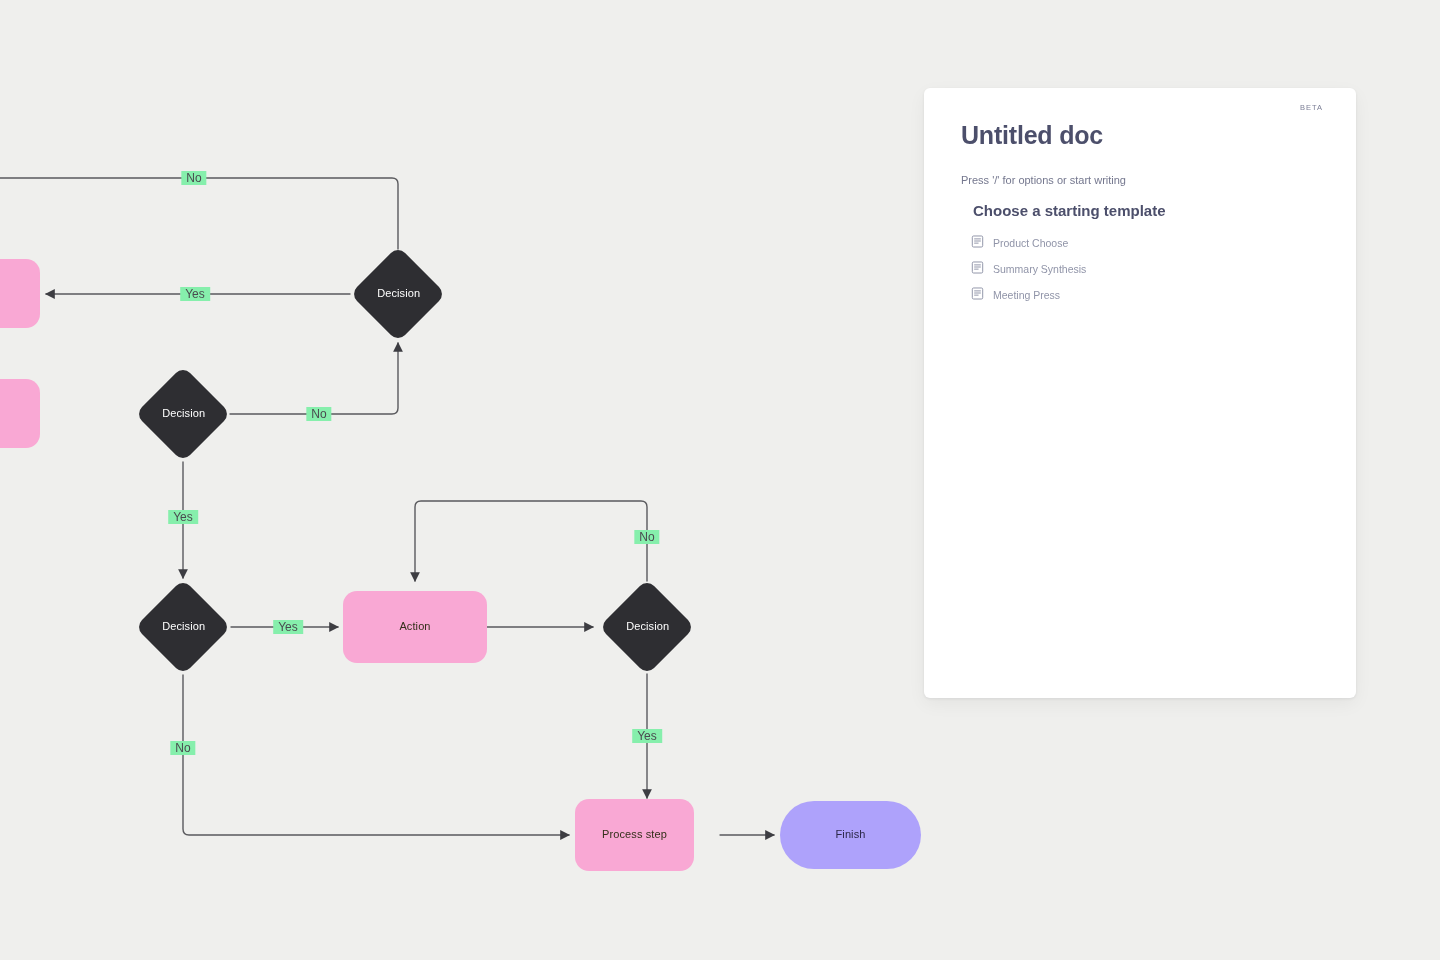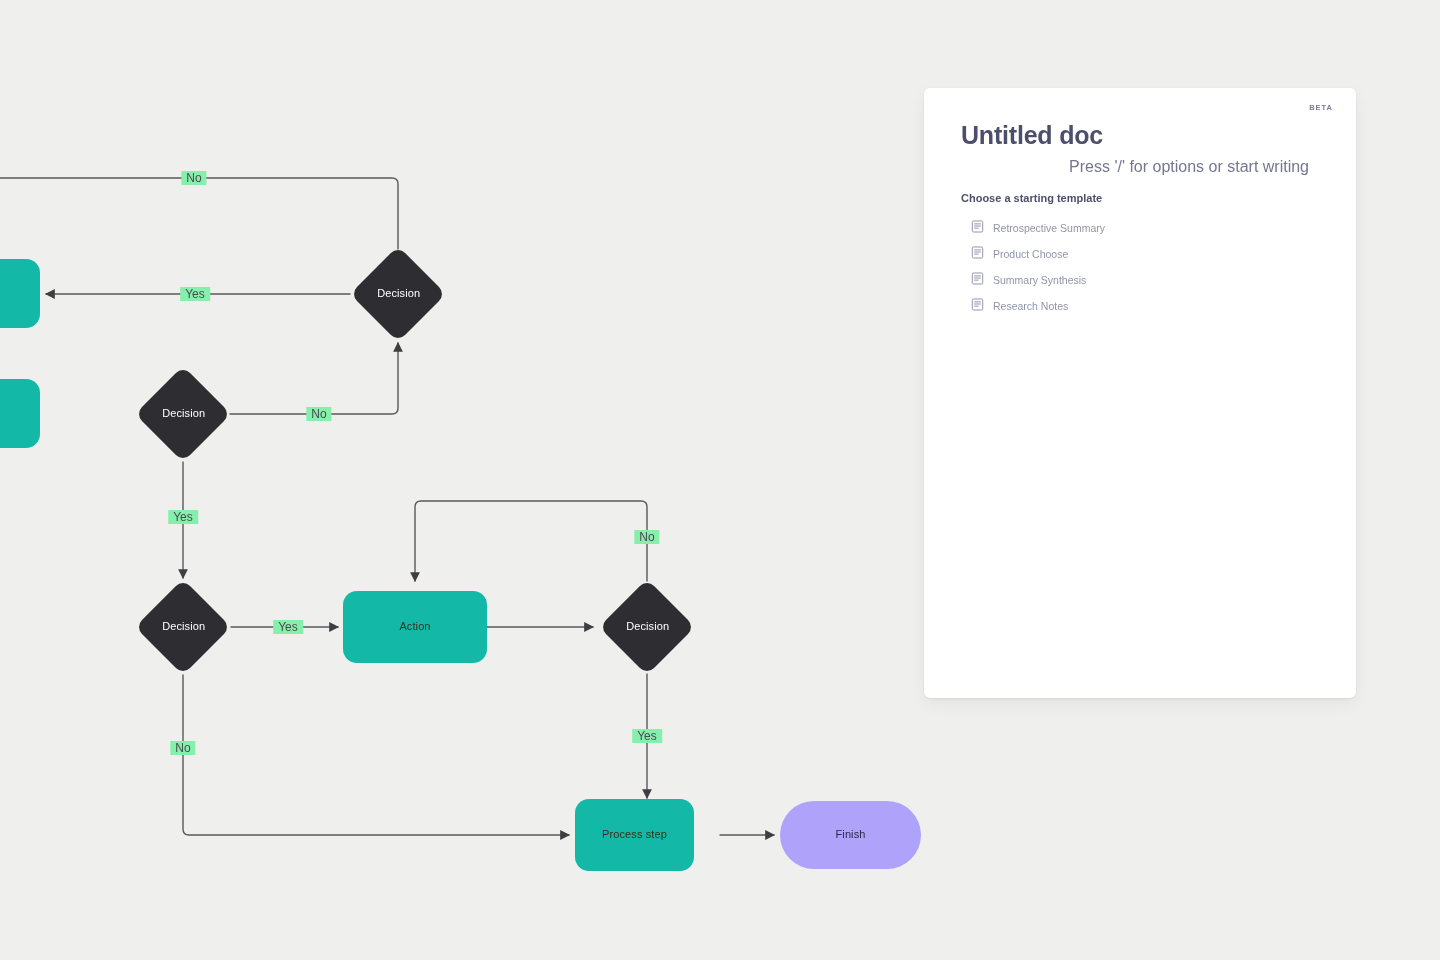--- a/index.html
+++ b/index.html
@@ -53,21 +53,21 @@
     background: #2e2e32;
     border-radius: 10px;
     transform: rotate(45deg);
   }
   .decision .node-label {
     transform: rotate(-45deg);
     color: #ffffff;
   }
 
   .process {
-    background: #14b8a6;
+    background: #f9a8d4;
     border-radius: 14px;
   }
   .process .node-label { color: #332f1a; }
 
   .terminator {
     background: #aea2fb;
     border-radius: 999px;
   }
   .terminator .node-label { color: #2b2748; }
 
@@ -89,49 +89,48 @@
     top: 88px;
     width: 432px;
     height: 610px;
     background: #ffffff;
     border-radius: 6px;
     box-shadow: 0 1px 3px rgba(17, 17, 26, 0.07), 0 6px 18px rgba(17, 17, 26, 0.05);
     box-sizing: border-box;
   }
   #beta-badge {
     position: absolute;
-    right: 23px;
+    right: 33px;
     top: 15px;
     font-size: 7.5px;
-    font-weight: bold;
+    font-weight: normal;
     letter-spacing: 1px;
     color: #7c7f96;
   }
   #doc-body {
     position: absolute;
     left: 37px;
     top: 33px;
     right: 47px;
   }
   #doc-title {
     font-size: 25px;
     font-weight: bold;
     color: #4c4f6b;
     letter-spacing: -0.2px;
     margin: 0;
   }
   #doc-hint {
-    margin: 8px 0 0 0;
-    font-size: 16px;
+    margin: 24px 0 0 0;
+    font-size: 11px;
     color: #74778e;
-    text-align: right;
   }
   #template-heading {
-    margin: 16px 0 0 0;
-    font-size: 11px;
+    margin: 16px 0 0 12px;
+    font-size: 15px;
     font-weight: bold;
     color: #4c4f6b;
   }
   #template-list {
     list-style: none;
     margin: 11px 0 0 0;
     padding: 0;
   }
   .template-item {
     display: flex;
@@ -228,31 +227,20 @@
 
 <div id="doc-panel">
   <span id="beta-badge">BETA</span>
 
   <div id="doc-body">
     <h1 id="doc-title">Untitled doc</h1>
     <p id="doc-hint">Press '/' for options or start writing</p>
     <p id="template-heading">Choose a starting template</p>
 
     <ul id="template-list">
-      <li class="template-item">
-        <span class="doc-icon">
-          <svg width="13" height="13" viewBox="0 0 16 16" xmlns="http://www.w3.org/2000/svg">
-            <rect x="1.6" y="1.2" width="12.8" height="13.6" rx="1.6" fill="none" stroke="#9094a8" stroke-width="1.2"></rect>
-            <line x1="4.4" y1="4.8" x2="11.6" y2="4.8" stroke="#9094a8" stroke-width="1.2" stroke-linecap="round"></line>
-            <line x1="4.4" y1="7.4" x2="11.6" y2="7.4" stroke="#9094a8" stroke-width="1.2" stroke-linecap="round"></line>
-            <line x1="4.4" y1="10" x2="8.8" y2="10" stroke="#9094a8" stroke-width="1.2" stroke-linecap="round"></line>
-          </svg>
-        </span>
-        <span class="template-item-label">Retrospective Summary</span>
-      </li>
 
       <li class="template-item">
         <span class="doc-icon">
           <svg width="13" height="13" viewBox="0 0 16 16" xmlns="http://www.w3.org/2000/svg">
             <rect x="1.6" y="1.2" width="12.8" height="13.6" rx="1.6" fill="none" stroke="#9094a8" stroke-width="1.2"></rect>
             <line x1="4.4" y1="4.8" x2="11.6" y2="4.8" stroke="#9094a8" stroke-width="1.2" stroke-linecap="round"></line>
             <line x1="4.4" y1="7.4" x2="11.6" y2="7.4" stroke="#9094a8" stroke-width="1.2" stroke-linecap="round"></line>
             <line x1="4.4" y1="10" x2="8.8" y2="10" stroke="#9094a8" stroke-width="1.2" stroke-linecap="round"></line>
           </svg>
         </span>
@@ -273,17 +261,17 @@
 
       <li class="template-item">
         <span class="doc-icon">
           <svg width="13" height="13" viewBox="0 0 16 16" xmlns="http://www.w3.org/2000/svg">
             <rect x="1.6" y="1.2" width="12.8" height="13.6" rx="1.6" fill="none" stroke="#9094a8" stroke-width="1.2"></rect>
             <line x1="4.4" y1="4.8" x2="11.6" y2="4.8" stroke="#9094a8" stroke-width="1.2" stroke-linecap="round"></line>
             <line x1="4.4" y1="7.4" x2="11.6" y2="7.4" stroke="#9094a8" stroke-width="1.2" stroke-linecap="round"></line>
             <line x1="4.4" y1="10" x2="8.8" y2="10" stroke="#9094a8" stroke-width="1.2" stroke-linecap="round"></line>
           </svg>
         </span>
-        <span class="template-item-label">Research Notes</span>
+        <span class="template-item-label">Meeting Press</span>
       </li>
     </ul>
   </div>
 </div>
 
 </body></html>

